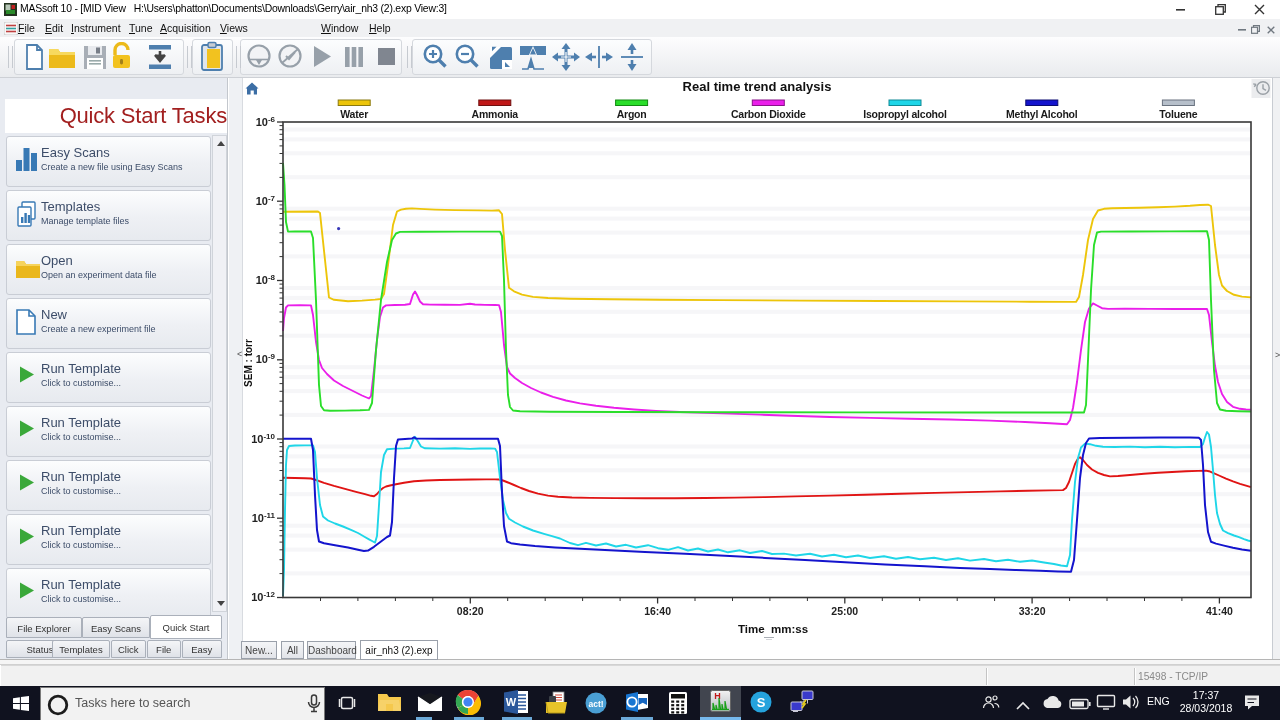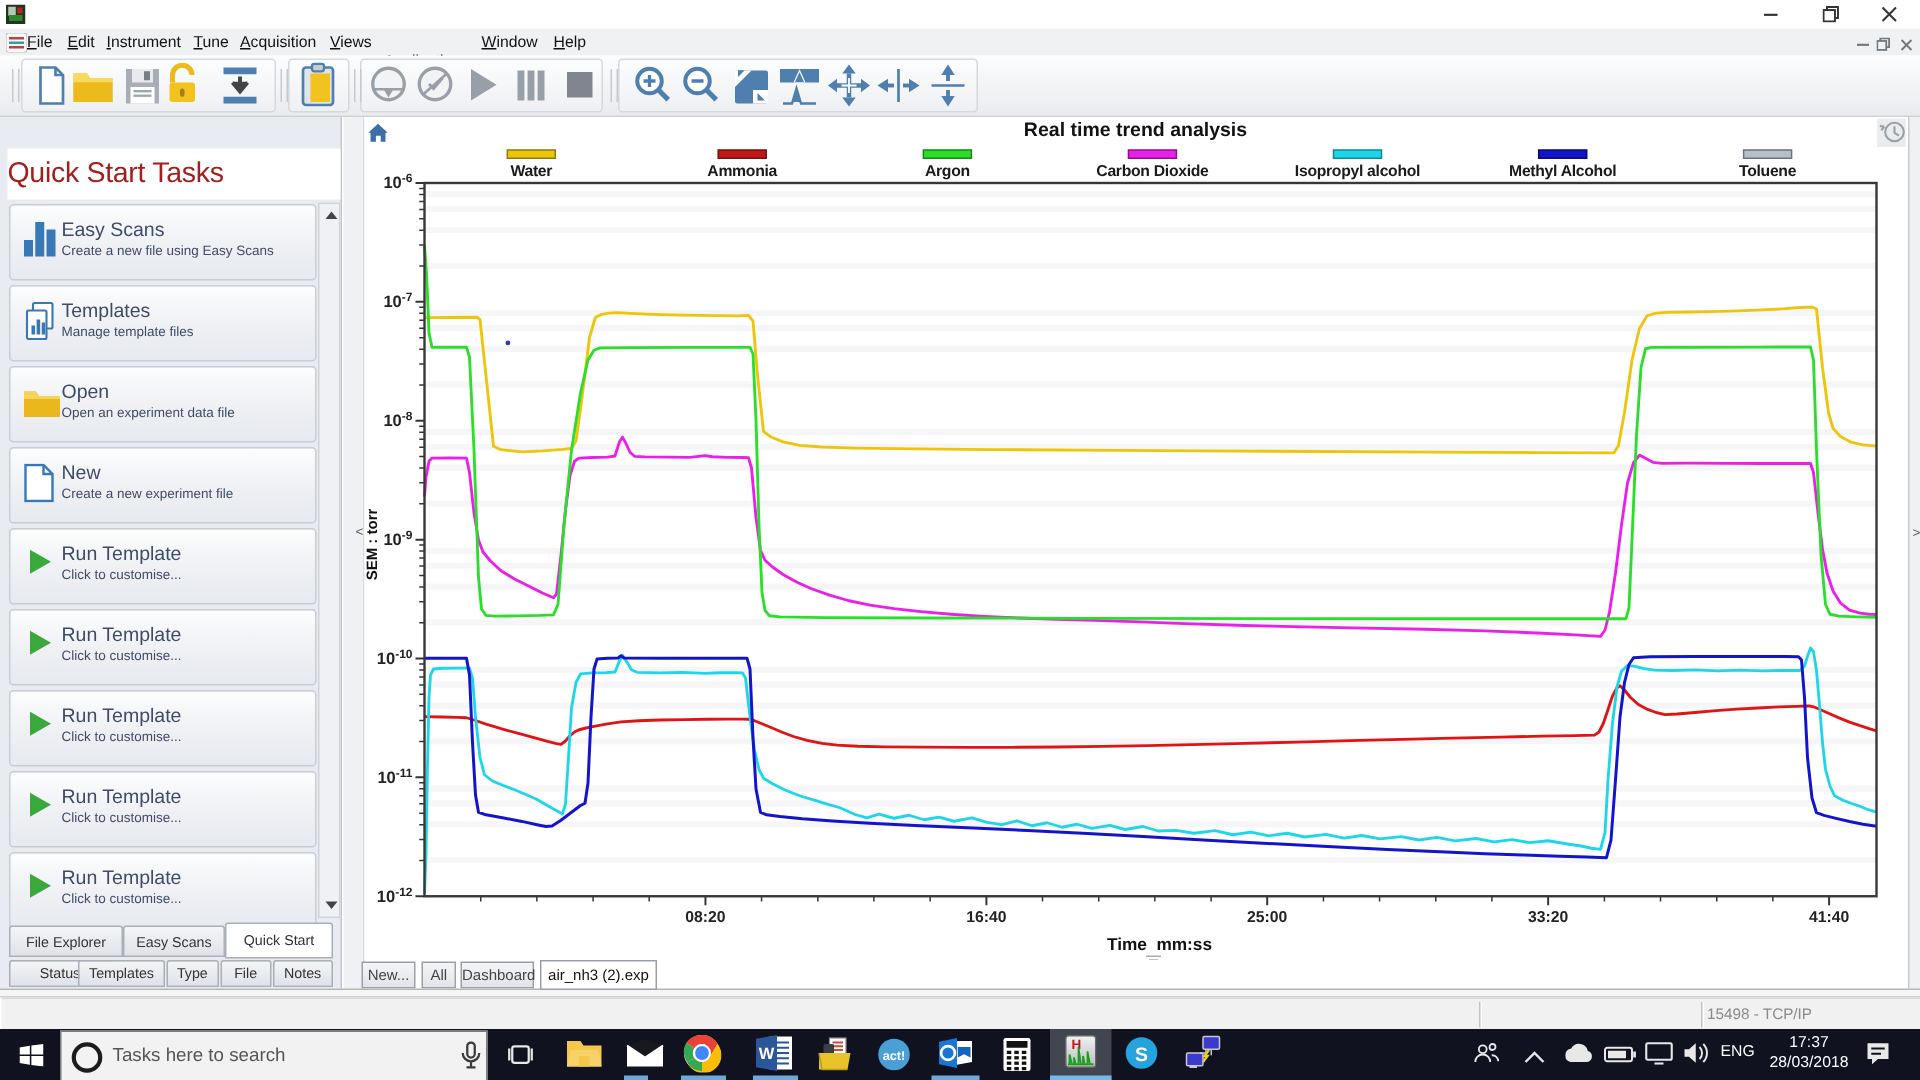--- a/index.html
+++ b/index.html
@@ -4,41 +4,42 @@
 * {margin:0;padding:0;box-sizing:border-box}
 html,body {width:1280px;height:720px;overflow:hidden;font-family:"Liberation Sans",sans-serif;background:#fff}
 .abs {position:absolute}
 #titlebar {position:absolute;left:0;top:0;width:1280px;height:18.5px;background:#fff;font-size:11.5px;color:#000}
 #menubar {position:absolute;left:0;top:18.5px;width:1280px;height:18.5px;background:#f0f1f3;font-size:10.5px;color:#111}
 #toolbar {position:absolute;left:0;top:37px;width:1280px;height:41px;background:linear-gradient(#fdfdfe,#e9ebee);border-bottom:1px solid #cdd0d5}
 .tbgroup {position:absolute;top:2px;height:36px;border:1px solid #d5d8dd;border-radius:3px;background:linear-gradient(#fcfdfe,#eef0f3)}
 .grip {position:absolute;top:9px;height:22px;width:5px;border-left:1.5px solid #c6cad0;border-right:1.5px solid #c6cad0}
 #panel {position:absolute;left:0;top:78px;width:228px;height:582px;background:#e8ebf1;border-right:1px solid #c3c7cd}
 #ctabsbar {position:absolute;left:0;top:0;width:228px;height:19px;background:#edeff3;color:#757b85;font-size:10px;border-bottom:1px solid #d5d8dd}
-#qst {position:absolute;left:5px;top:21px;width:222px;height:34px;background:#fff;color:#a21f1f;font-size:19px;letter-spacing:-0.2px;text-align:left;line-height:33px}
+#qst {position:absolute;left:5px;top:21px;width:222px;height:34px;background:#fff;color:#a21f1f;font-size:22px;letter-spacing:-0.2px;text-align:right;line-height:33px}
 .card {position:absolute;left:6px;width:205px;height:51px;background:linear-gradient(#fcfdfe,#eef0f4 55%,#e7eaef);border:1px solid #c9cdd5;border-radius:3px}
 .ct {position:absolute;left:34px;top:8px;font-size:13px;color:#3d4d69}
 .cs {position:absolute;left:34px;top:25px;font-size:9px;color:#3d4d69}
 .ptab {position:absolute;background:linear-gradient(#f4f5f7,#dfe2e8);border:1px solid #aab0ba;font-size:9.5px;color:#333;text-align:center;line-height:21px;border-radius:2px 2px 0 0}
 .ptab.active {background:#fff;line-height:24px;z-index:2}
 #chartarea {position:absolute;left:243px;top:78px;width:1028px;height:562px;background:#fff}
 .ctab {position:absolute;top:641px;height:18px;background:linear-gradient(#f4f5f7,#e2e4e9);border:1px solid #9aa0aa;font-size:10px;color:#444;text-align:center;line-height:17px}
 .ctab.cactive {background:#fff;top:639.5px;height:20.5px;line-height:20px;z-index:2;color:#111}
 #statusbar {position:absolute;left:1px;top:665px;width:1280px;height:37px;background:#f1f1f1;border-top:1px solid #d8d8d8}
 #taskbar {position:absolute;left:0;top:686px;width:1280px;height:34px;background:#10121f}
 #searchbox {position:absolute;left:40px;top:687px;width:285px;height:33px;background:#f2f2f2;border:1px solid #7a7a7a;border-bottom:none}
 </style></head>
 <body>
 <div id="titlebar">
  <svg class="abs" style="left:4px;top:3px" width="13" height="13" viewBox="0 0 13 13">
       <rect width="13" height="13" fill="#23331f"></rect>
       <rect x="1.5" y="1.5" width="5" height="6" fill="#b8c8b8"></rect>
       <rect x="2" y="7" width="9" height="4" fill="#2a8a2a"></rect>
       <rect x="7.5" y="2" width="3.5" height="4" fill="#c02020"></rect>
     </svg>
+ <span class="abs" style="left:20px;top:3px;font-size:10.4px;letter-spacing:-0.2px">MASsoft 10 - [MID View&nbsp;&nbsp;&nbsp;H:\Users\phatton\Documents\Downloads\Gerry\air_nh3 (2).exp View:3]</span>
  <svg class="abs" style="left:1176px;top:9px" width="10" height="2">
       <rect width="9" height="1.6" fill="#333"></rect>
     </svg>
  <svg class="abs" style="left:1215px;top:4px" width="11" height="11" viewBox="0 0 11 11">
       <rect x="0.7" y="2.7" width="7.6" height="7.6" fill="#fff" stroke="#333" stroke-width="1.3"></rect>
       <path d="M3 2.5 L3 0.7 L10.3 0.7 L10.3 8 L8.6 8" fill="none" stroke="#333" stroke-width="1.3"></path>
     </svg>
  <svg class="abs" style="left:1254px;top:4px" width="11" height="11" viewBox="0 0 11 11">
       <path d="M1 1 L10 10 M10 1 L1 10" stroke="#333" stroke-width="1.4"></path>
     </svg>
@@ -265,23 +266,23 @@
     </div>
  <div class="abs" style="left:212px;top:57px;width:15px;height:477px;background:#f0f1f5;border:1px solid #d0d4da">
    <div class="abs" style="left:3.5px;top:5px;width:0;height:0;border-left:4px solid transparent;border-right:4px solid transparent;border-bottom:5px solid #444"></div>
    <div class="abs" style="left:3.5px;bottom:5px;width:0;height:0;border-left:4px solid transparent;border-right:4px solid transparent;border-top:5px solid #444"></div>
  </div>
  <div class="ptab" style="left:6px;width:76px;top:539px;height:21px;">File Explorer</div>
     <div class="ptab" style="left:82px;width:68px;top:539px;height:21px;">Easy Scans</div>
     <div class="ptab active" style="left:150px;width:72px;top:537px;height:24px;">Quick Start</div>
     <div class="ptab" style="left:6px;width:68px;top:561.5px;height:18.5px;line-height:18.5px">Status</div>
     <div class="ptab" style="left:52px;width:58px;top:561.5px;height:18.5px;line-height:18.5px">Templates</div>
-    <div class="ptab" style="left:110.5px;width:35.5px;top:561.5px;height:18.5px;line-height:18.5px">Type</div>
+    <div class="ptab" style="left:110.5px;width:35.5px;top:561.5px;height:18.5px;line-height:18.5px">Click</div>
     <div class="ptab" style="left:146.5px;width:34.5px;top:561.5px;height:18.5px;line-height:18.5px">File</div>
-    <div class="ptab" style="left:181.5px;width:40.5px;top:561.5px;height:18.5px;line-height:18.5px">Notes</div>
+    <div class="ptab" style="left:181.5px;width:40.5px;top:561.5px;height:18.5px;line-height:18.5px">Easy</div>
 </div>
 <div class="abs" style="left:229px;top:78px;width:14px;height:582px;background:#eff1f4;border-right:1px solid #d8dbe0;color:#555;font-size:9px">
     <span class="abs" style="left:8px;top:271px">&lt;</span>
   </div>
 <div class="abs" style="left:1272px;top:78px;width:8px;height:582px;background:#f0f1f3;border-left:1px solid #c8ccd2;color:#555;font-size:9px">
     <span class="abs" style="left:2px;top:272px">&gt;</span>
   </div>
 <div id="chartarea"><svg id="chart" width="1028" height="562" viewBox="243 78 1028 562" font-family="Liberation Sans, sans-serif">
 <rect x="243" y="78" width="1028" height="562" fill="#fff"></rect>
 <rect x="283.0" y="175.2" width="968.0" height="4.0" fill="#f6f6f8"></rect>

